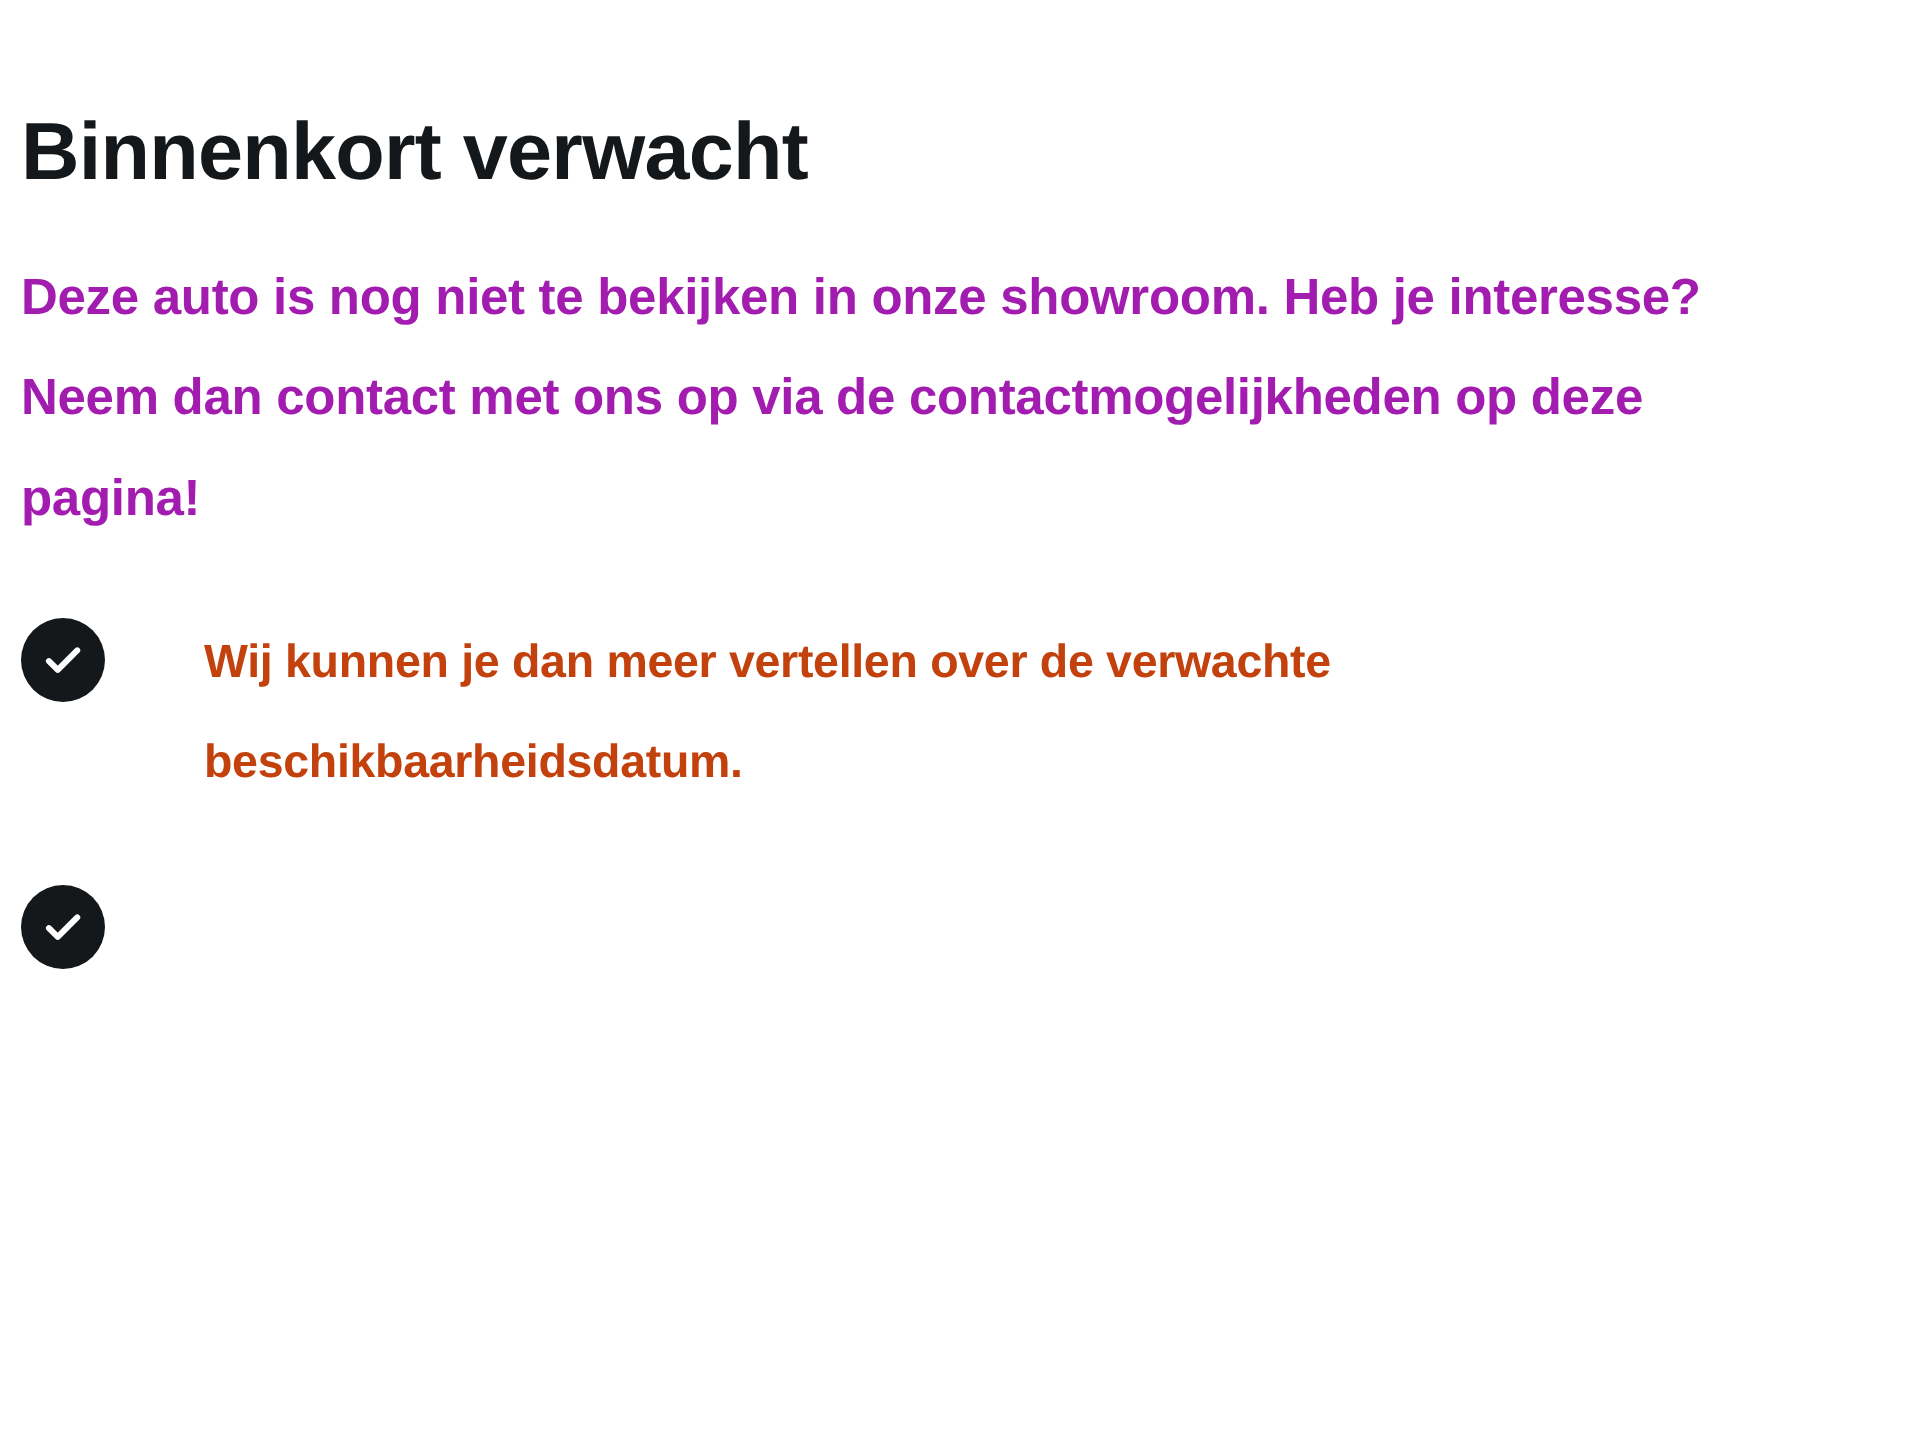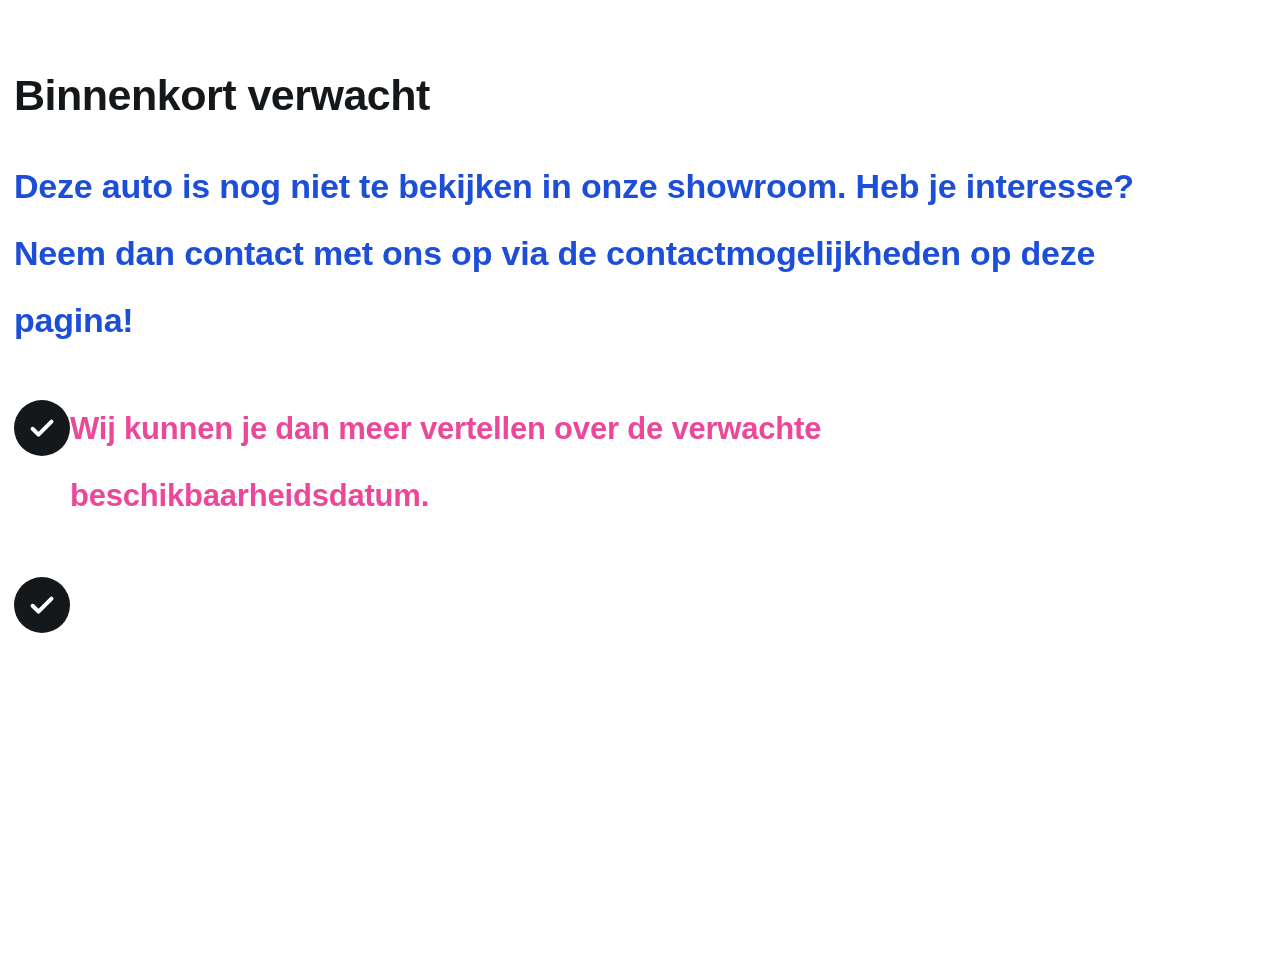--- a/index.html
+++ b/index.html
@@ -15,33 +15,33 @@
     overflow: hidden;
   }
 
   .panel {
     padding: 72px 40px 0 14px;
     box-sizing: border-box;
     width: 1280px;
   }
 
   .heading {
-    font-size: 43px;
+    font-size: 54px;
     line-height: 1.1;
     font-weight: 700;
     color: #15181b;
     letter-spacing: -0.5px;
     margin: 0 0 34px 0;
   }
 
   .intro {
     font-size: 34px;
     line-height: 1.97;
     font-weight: 700;
-    color: #1d4ed8;
+    color: #a21caf;
     margin: 0 0 42px 0;
     max-width: 1150px;
     letter-spacing: -0.2px;
   }
 
   .benefits {
     list-style: none;
     margin: 0;
     padding: 0;
   }
@@ -65,21 +65,22 @@
   }
 
   .check-badge svg {
     display: block;
   }
 
   .benefit-text {
     font-size: 31px;
     line-height: 2.15;
     font-weight: 700;
-    color: #ec4899;
+    color: #c2410c;
+    margin-left: 66px;
     max-width: 980px;
     letter-spacing: -0.2px;
   }
 </style>
 </head>
 <body>
 
 <div class="panel">
 
   <h1 class="heading">Binnenkort verwacht</h1>

